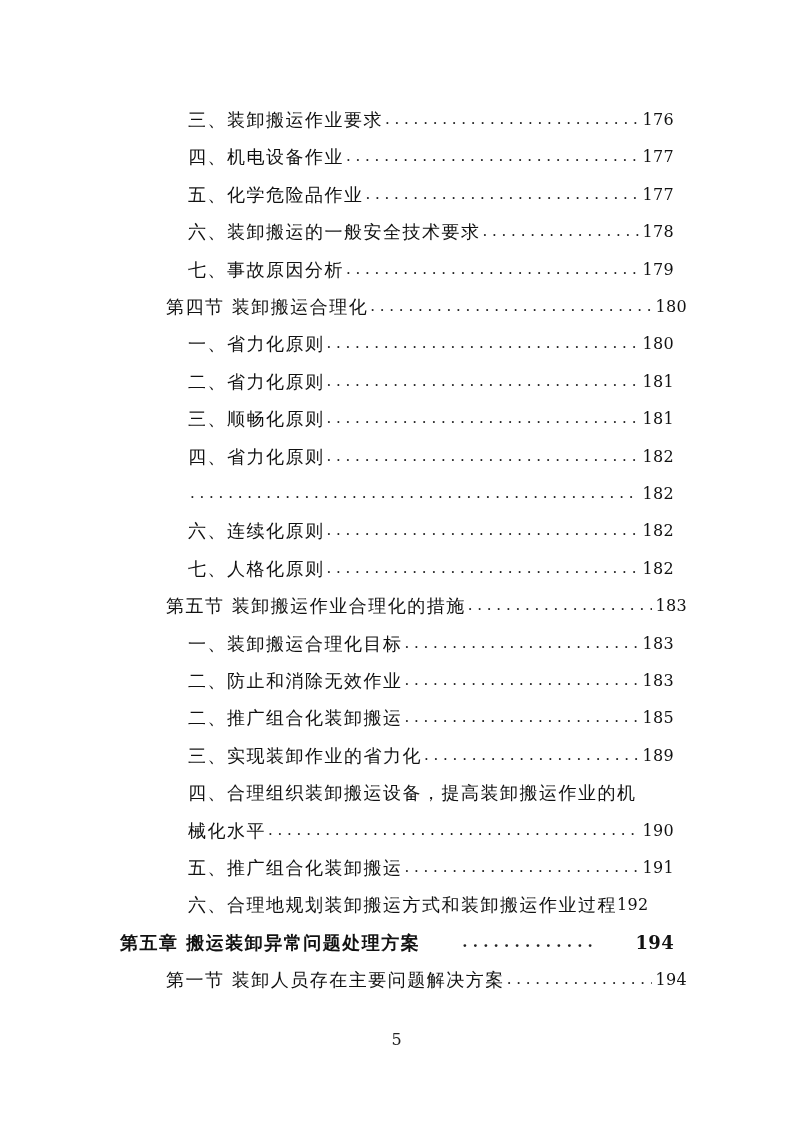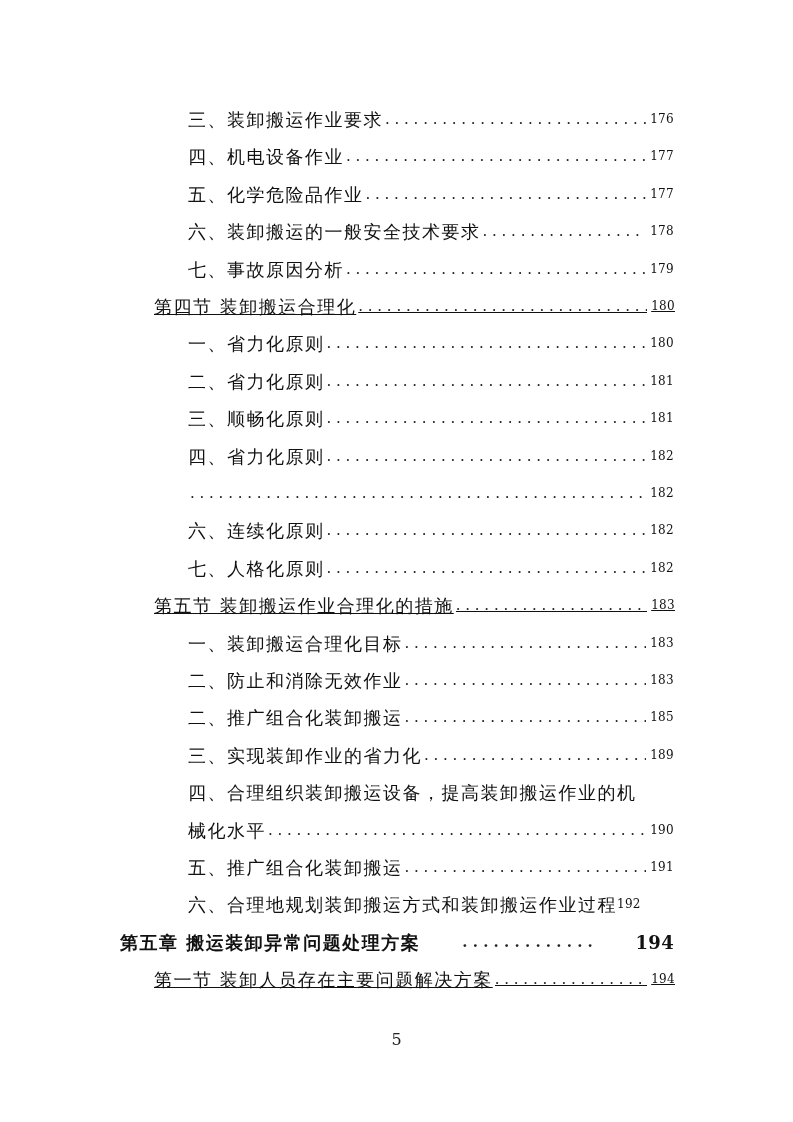--- a/index.html
+++ b/index.html
@@ -3,28 +3,28 @@
 <meta charset="utf-8">
 <style>
   html, body { margin:0; padding:0; background:#ffffff; }
   body { width:793px; height:1122px; position:relative; overflow:hidden;
          font-family:"DejaVu Serif","Liberation Serif",serif; color:#111; }
   .page { position:absolute; left:0; top:0; width:661px; height:1122px; background:#fff; }
   .toc { position:absolute; left:0; top:101px; width:793px; }
   .row { position:absolute; height:37px; line-height:37px; font-size:18px; white-space:nowrap;
          display:flex; align-items:center; }
   .row.l2 { left:188px; width:486px; }
-  .row.l1 { left:154px; width:521px;text-decoration:underline; }
+  .row.l1 { left:166px; width:521px; }
   .row.l0 { left:120px; width:554px; font-weight:bold;gap:40px; }
   .row.cont { left:188px; width:486px; }
   .row .title { flex:0 0 auto; letter-spacing:1.5px; }
   .row .leader { flex:1 1 auto; overflow:hidden; margin:0 4px 0 2px; letter-spacing:3.6px;
                  font-size:15px; color:#222; }
   .row .leader::before { content:". . . . . . . . . . . . . . . . . . . . . . . . . . . . . . . . . . . . . . . . . . . . . . . . . . . ."; letter-spacing:-1px; word-spacing:2px; }
-  .row .page-num { flex:0 0 auto; font-size:12px; letter-spacing:0.3px; }
+  .row .page-num { flex:0 0 auto; font-size:16px; letter-spacing:0.3px; }
   .row.l0 .page-num { font-size:18px; }
   .row.overflow { width:500px; }
   .row.overflow .title { letter-spacing:1.5px; }
   .footer-num { position:absolute; left:0; width:793px; top:1030px; text-align:center; font-size:16px; color:#222; }
 </style>
 </head>
 <body>
 
 <div class="page">
   <div class="toc">

